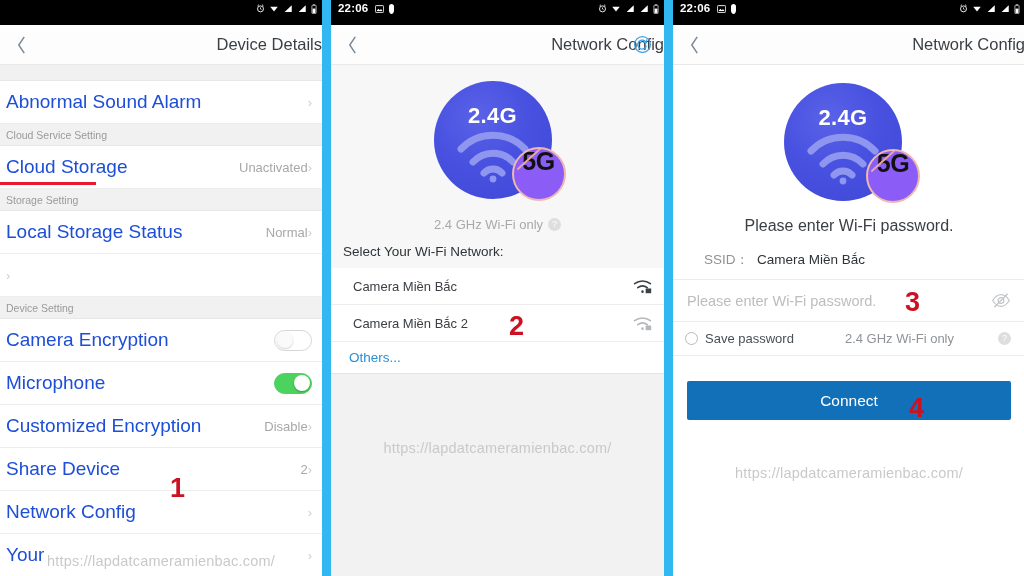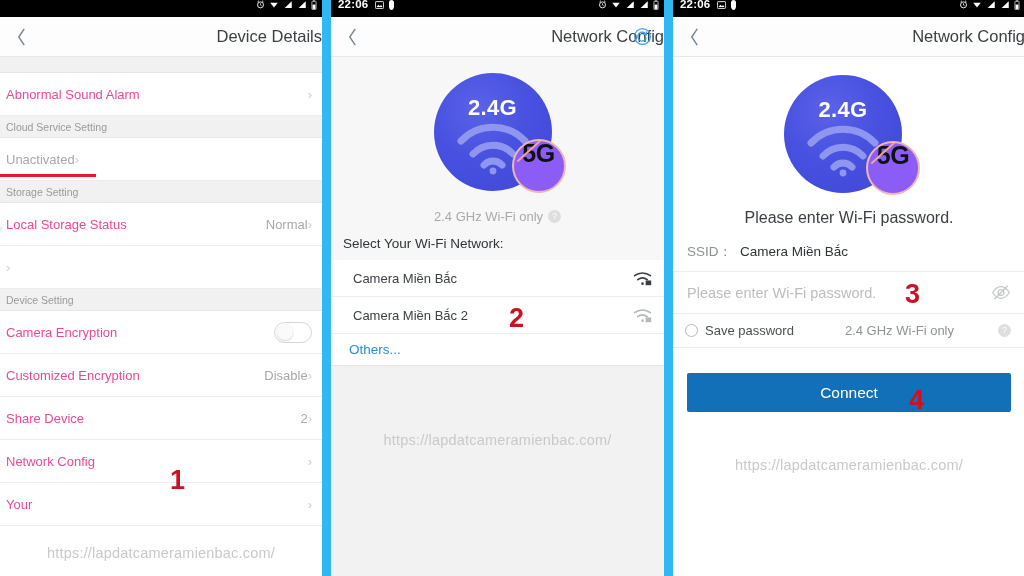--- a/index.html
+++ b/index.html
@@ -24,21 +24,21 @@
     overflow: hidden;
     flex: 0 0 auto;
   }
   .panel--left   { width: 322px; }
   .gap           { width: 9px;  background: #32b8f0; flex: 0 0 auto; height: 576px; }
   .panel--mid    { width: 333px; }
   .panel--right  { width: 352px; }
 
   
   .statusbar {
-    height: 17px;
+    height: 25px;
     background: #000000;
     display: flex;
     align-items: center;
     padding: 0 5px 8px 7px;
     color: #ffffff;
     font-size: 11px;
     line-height: 1;
   }
   .sb-time { font-size: 11.5px; font-weight: 600; letter-spacing: .2px; }
   .sb-left-icons { display: flex; align-items: center; gap: 4px; margin-left: 7px; }
@@ -79,21 +79,21 @@
   
   .body-left { background: #ffffff; height: 519px; position: relative; }
   .row {
     height: 43px;
     display: flex; align-items: center;
     padding: 0 10px 0 6px;
     border-bottom: 1px solid #ededed;
     background: #ffffff;
     position: relative;
   }
-  .row-label { font-size: 13px; color: #ec4899; flex: 1 1 auto; }
+  .row-label { font-size: 19px; color: #1d4ed8; flex: 1 1 auto; }
   .row-value { font-size: 13px; color: #a8a8a8; }
   .chev { color: #cfcfcf; font-size: 13px; line-height: 1; }
   .section-head {
     height: 22px;
     background: #f1f1f1;
     display: flex; align-items: center;
     padding-left: 6px;
     font-size: 10.5px;
     color: #9a9a9a;
     border-bottom: 1px solid #e7e7e7;
@@ -221,21 +221,21 @@
   }
 
   
   .body-right { height: 519px; background: #ffffff; position: relative; }
   .hint-text {
     text-align: center; font-size: 16px; color: #3b3f44;
     padding-top: 10px;
   }
   .ssid-row {
     display: flex; align-items: baseline; gap: 8px;
-    padding: 16px 0 10px 14px;
+    padding: 16px 0 10px 31px;
     font-size: 13.5px;
     border-bottom: 1px solid #ececec;
   }
   .ssid-key { color: #8e9295; }
   .ssid-val { color: #2f3438; }
   .pwd-row {
     height: 42px;
     display: flex; align-items: center;
     padding: 0 14px;
     border-bottom: 1px solid #ececec;
@@ -337,20 +337,21 @@
       <div class="row">
         <span class="row-label">Abnormal Sound Alarm</span>
         <span class="chev">›</span>
       </div>
 
       <div class="section-head">
         <span>Cloud Service Setting</span>
       </div>
 
       <div class="row">
+        <span class="row-label">Cloud Storage</span>
         <span class="row-value">Unactivated</span>
         <span class="chev">›</span>
         <span class="underline-red"></span>
       </div>
 
       <div class="section-head">
         <span>Storage Setting</span>
       </div>
 
       <div class="row">
@@ -367,20 +368,26 @@
         <span>Device Setting</span>
       </div>
 
       <div class="row">
         <span class="row-label">Camera Encryption</span>
         <span class="toggle off">
             <span class="knob"></span>
           </span>
       </div>
 
+      <div class="row">
+        <span class="row-label">Microphone</span>
+        <span class="toggle on">
+            <span class="knob"></span>
+          </span>
+      </div>
 
       <div class="row">
         <span class="row-label">Customized Encryption</span>
         <span class="row-value">Disable</span>
         <span class="chev">›</span>
       </div>
 
       <div class="row">
         <span class="row-label">Share Device</span>
         <span class="row-value">2</span>

